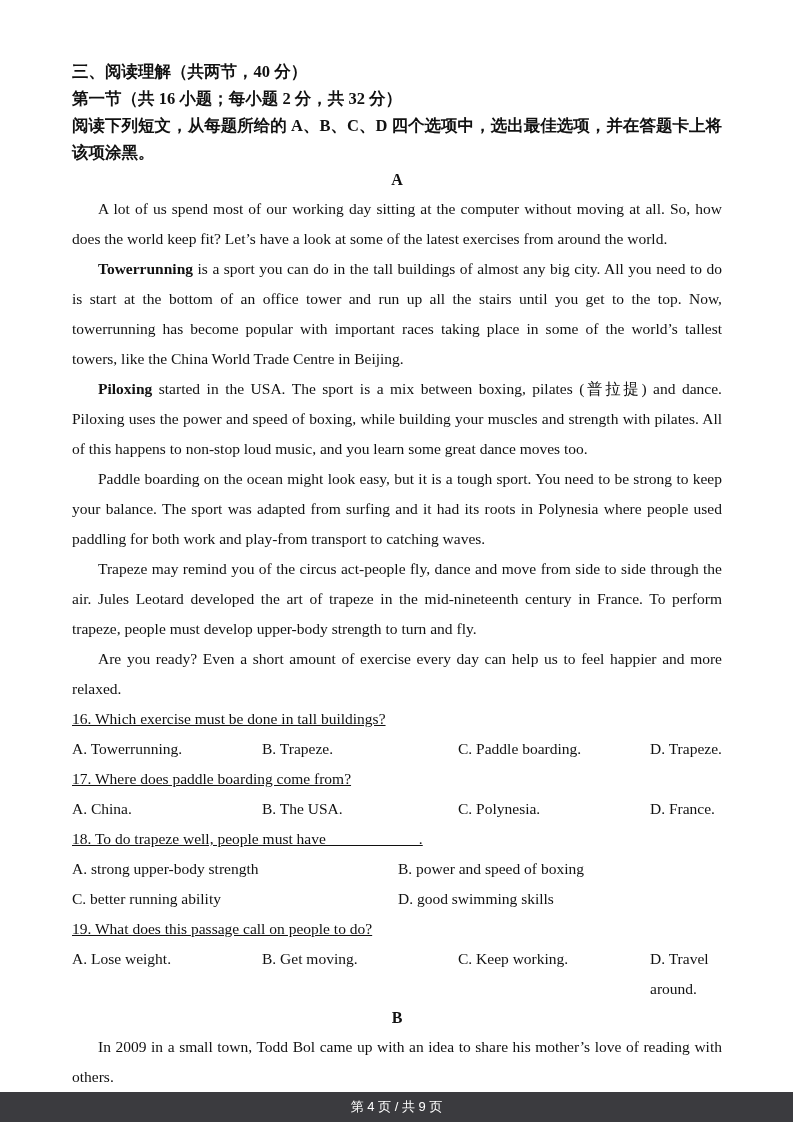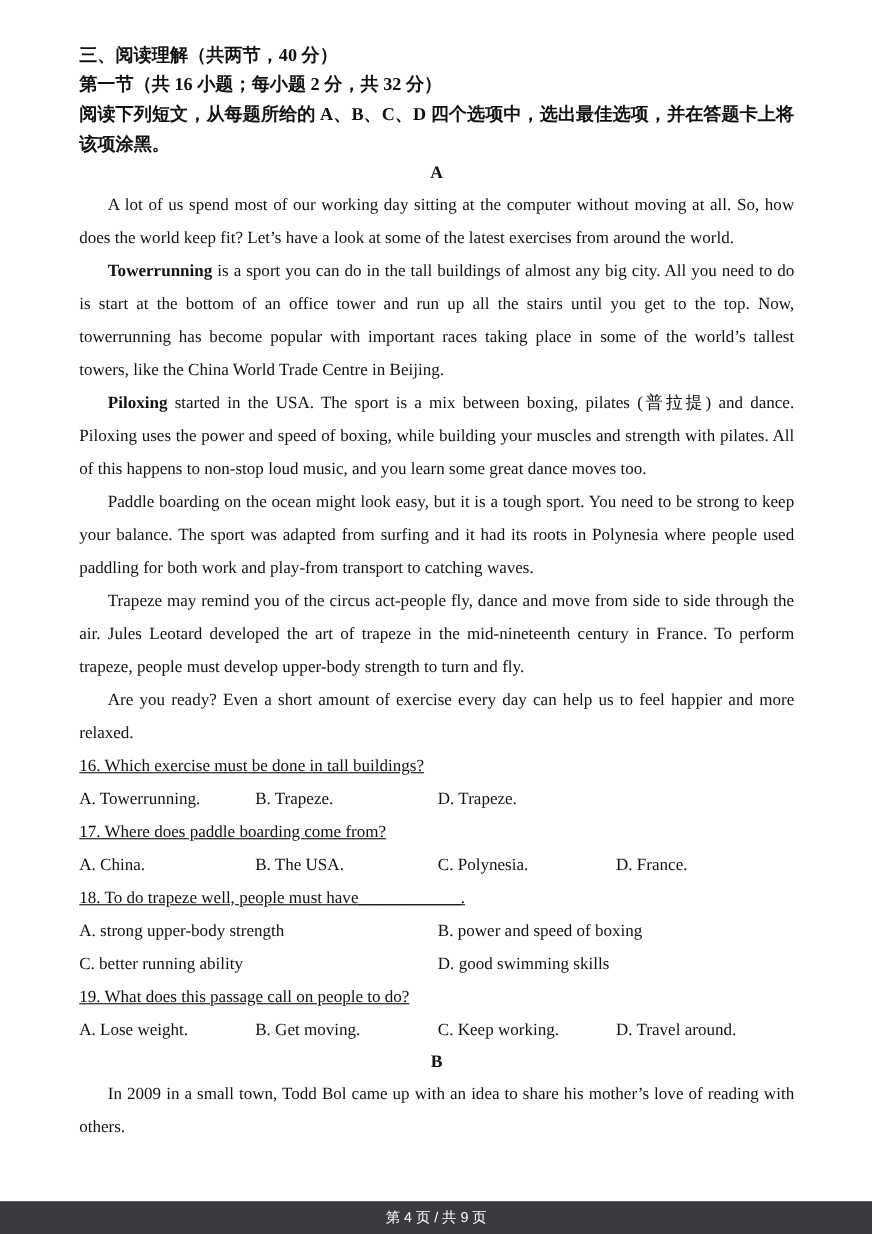--- a/index.html
+++ b/index.html
@@ -8,21 +8,21 @@
     height: 1122px;
     background: #ffffff;
     position: relative;
     overflow: hidden;
     color: #111;
     font-family: "Liberation Serif", "DejaVu Serif", serif;
   }
   .page-content {
     position: absolute;
     left: 72px;
-    top: 36px;
+    top: 58px;
     width: 650px;
   }
   .heading {
     font-weight: bold;
     font-size: 16.5px;
     line-height: 27px;
     margin: 0;
   }
   .instructions {
     font-weight: bold;
@@ -50,21 +50,21 @@
     font-size: 15.5px;
     line-height: 30px;
     margin: 0;
     text-decoration: underline;
   }
   .options {
     display: grid;
     font-size: 15.5px;
     line-height: 30px;
   }
-  .options-4 { grid-template-columns: 160px 166px 162px 1fr; }
+  .options-4 { grid-template-columns: 160px 166px 162px 1fr; gap: 30px; }
   .options-2 { grid-template-columns: 326px 1fr; }
   .footer-bar {
     position: absolute;
     left: 0;
     bottom: 0;
     width: 100%;
     height: 30px;
     background: #3b3b3f;
     display: flex;
     align-items: center;
@@ -96,20 +96,21 @@
   <p class="para"><span>Paddle boarding on the ocean might look easy, but it is a tough sport. You need to be strong to keep your balance. The sport was adapted from surfing and it had its roots in Polynesia where people used paddling for both work and play-from transport to catching waves.</span></p>
 
   <p class="para"><span>Trapeze may remind you of the circus act-people fly, dance and move from side to side through the air. Jules Leotard developed the art of trapeze in the mid-nineteenth century in France. To perform trapeze, people must develop upper-body strength to turn and fly.</span></p>
 
   <p class="para"><span>Are you ready? Even a short amount of exercise every day can help us to feel happier and more relaxed.</span></p>
 
   <p class="question">16. Which exercise must be done in tall buildings?</p>
   <div class="options options-4">
     <span>A. Towerrunning.</span>
     <span>B. Trapeze.</span>
+    <span>C. Paddle boarding.</span>
     <span>D. Trapeze.</span>
   </div>
 
   <p class="question">17. Where does paddle boarding come from?</p>
   <div class="options options-4">
     <span>A. China.</span>
     <span>B. The USA.</span>
     <span>C. Polynesia.</span>
     <span>D. France.</span>
   </div>

